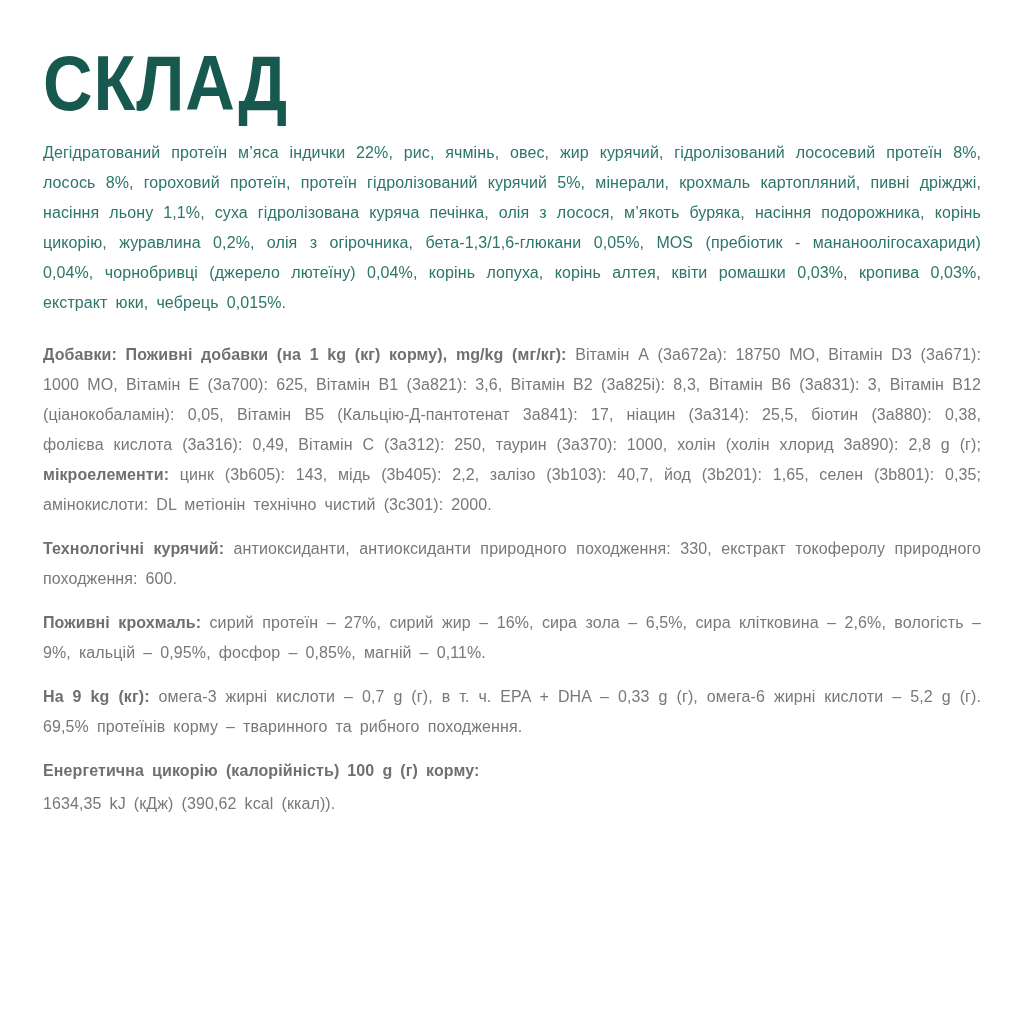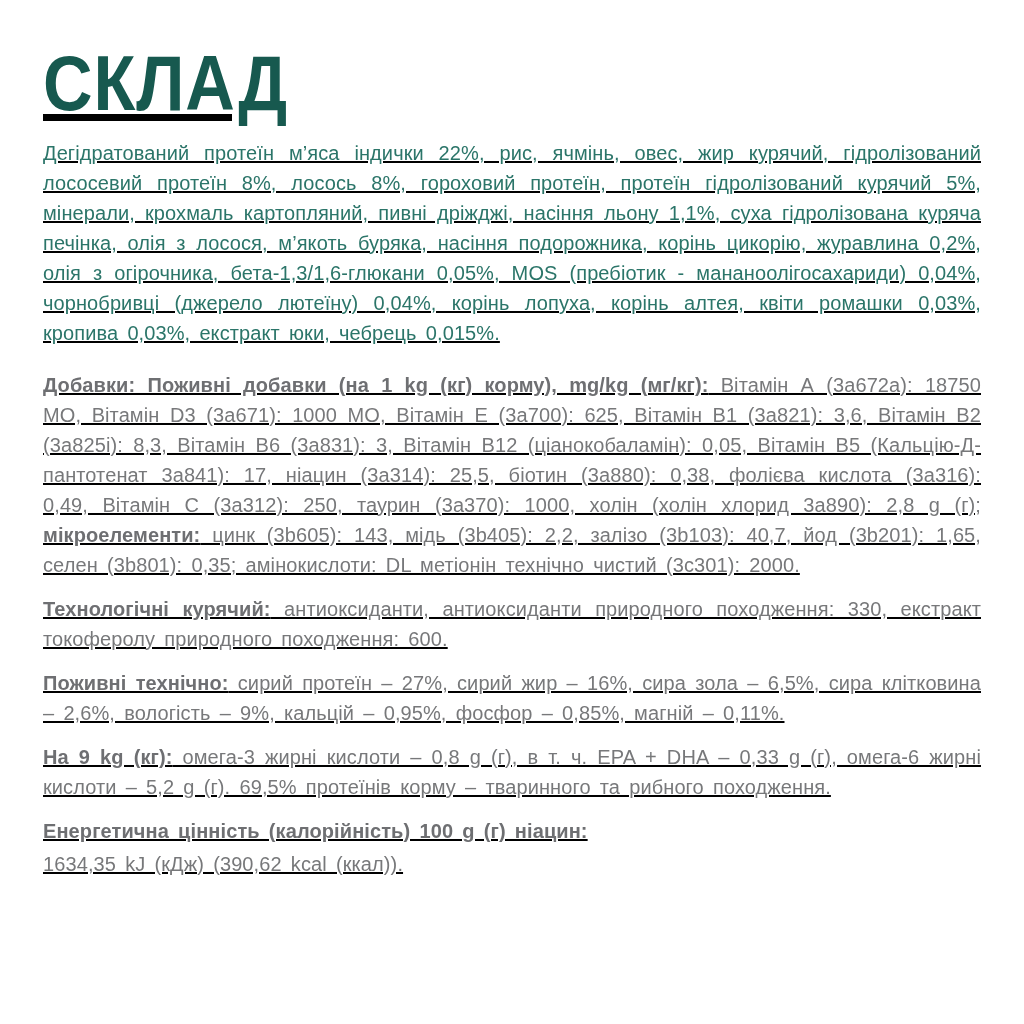--- a/index.html
+++ b/index.html
@@ -10,36 +10,35 @@
     background: #ffffff;
     overflow: hidden;
     font-family: "Liberation Sans", sans-serif;
   }
   .sheet {
     box-sizing: border-box;
     width: 1024px;
     height: 1024px;
     padding: 44px 43px 0 43px;
     background: var(--bg-color, #ffffff);
-    text-decoration: underline;
   }
   .title {
     margin: 0 0 16px 0;
     font-size: 78px;
     line-height: 1;
     font-weight: 700;
     letter-spacing: 1px;
     color: var(--title-color, #17594f);
     transform: scaleX(0.88);
     transform-origin: left center;
     white-space: nowrap;
   }
   .para {
     margin: 0 0 14px 0;
-    font-size: 20px;
+    font-size: 16px;
     line-height: 30px;
     letter-spacing: 0.1px;
     word-spacing: 3.5px;
     text-align: justify;
     color: var(--body-color, #77787a);
   }
   .para.comp {
     color: var(--comp-color, #2b7569);
     margin-bottom: 22px;
   }
@@ -61,26 +60,26 @@
 
   <p class="para">
     <span class="b">Добавки: Поживні добавки (на 1 kg (кг) корму), mg/kg (мг/кг):</span><span> Вітамін А (3a672a): 18750 МО, Вітамін D3 (3a671): 1000 МО, Вітамін Е (3a700): 625, Вітамін В1 (3a821): 3,6, Вітамін В2 (3a825i): 8,3, Вітамін В6 (3a831): 3, Вітамін В12 (ціанокобаламін): 0,05, Вітамін В5 (Кальцію-Д-пантотенат 3a841): 17, ніацин (3a314): 25,5, біотин (3a880): 0,38, фолієва кислота (3a316): 0,49, Вітамін С (3a312): 250, таурин (3a370): 1000, холін (холін хлорид 3a890): 2,8 g (г); </span><span class="b">мікроелементи:</span><span> цинк (3b605): 143, мідь (3b405): 2,2, залізо (3b103): 40,7, йод (3b201): 1,65, селен (3b801): 0,35; амінокислоти: DL метіонін технічно чистий (3c301): 2000.</span>
   </p>
 
   <p class="para">
     <span class="b">Технологічні курячий:</span><span> антиоксиданти, антиоксиданти природного походження: 330, екстракт токоферолу природного походження: 600.</span>
   </p>
 
   <p class="para">
-    <span class="b">Поживні технічно:</span><span> сирий протеїн – 27%, сирий жир – 16%, сира зола – 6,5%, сира клітковина – 2,6%, вологість – 9%, кальцій – 0,95%, фосфор – 0,85%, магній – 0,11%.</span>
+    <span class="b">Поживні крохмаль:</span><span> сирий протеїн – 27%, сирий жир – 16%, сира зола – 6,5%, сира клітковина – 2,6%, вологість – 9%, кальцій – 0,95%, фосфор – 0,85%, магній – 0,11%.</span>
   </p>
 
   <p class="para">
-    <span class="b">На 9 kg (кг):</span><span> омега-3 жирні кислоти – 0,8 g (г), в т. ч. EPA + DHA – 0,33 g (г), омега-6 жирні кислоти – 5,2 g (г). 69,5% протеїнів корму – тваринного та рибного походження.</span>
+    <span class="b">На 9 kg (кг):</span><span> омега-3 жирні кислоти – 0,7 g (г), в т. ч. EPA + DHA – 0,33 g (г), омега-6 жирні кислоти – 5,2 g (г). 69,5% протеїнів корму – тваринного та рибного походження.</span>
   </p>
 
   <p class="para energy-h">
-    <span class="b">Енергетична цінність (калорійність) 100 g (г) ніацин:</span>
+    <span class="b">Енергетична цикорію (калорійність) 100 g (г) корму:</span>
   </p>
 
   <p class="para energy-v">1634,35 kJ (кДж) (390,62 kcal (ккал)).</p>
 
 </div>
 
 </body></html>

